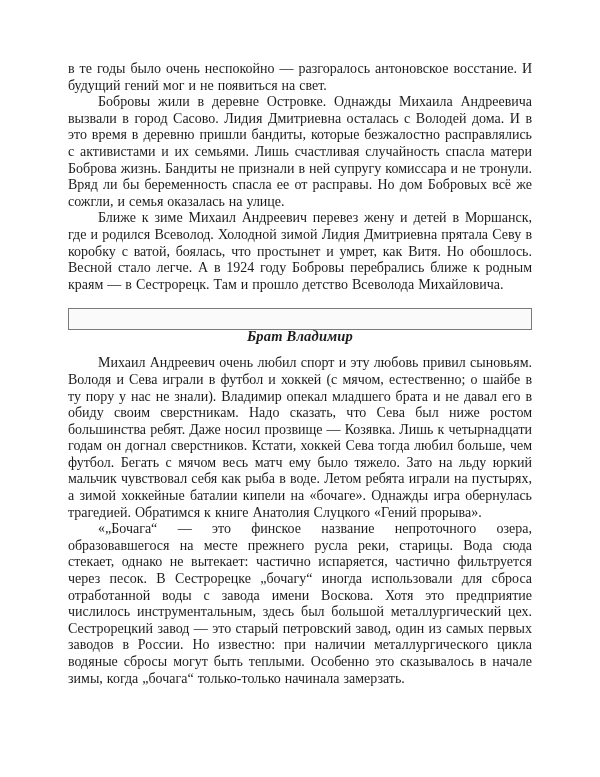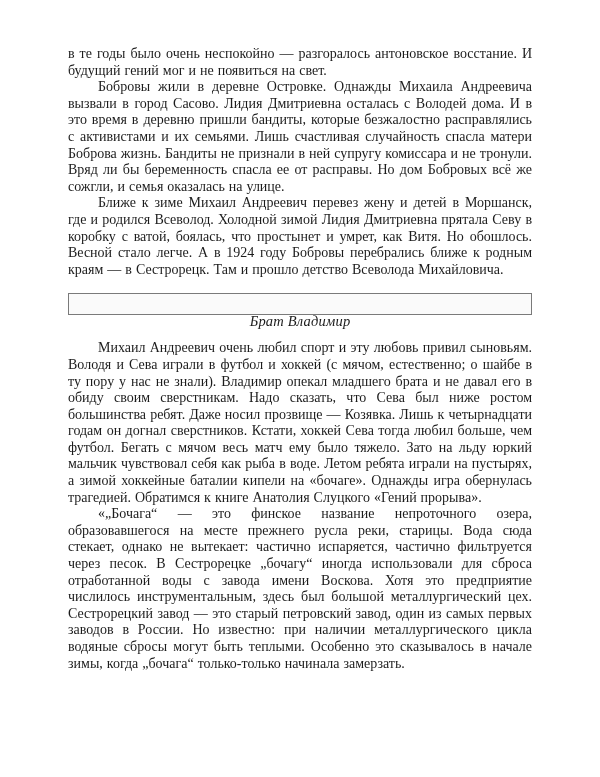--- a/index.html
+++ b/index.html
@@ -11,21 +11,21 @@
     height: 777px;
     background: #ffffff;
     font-family: "Liberation Serif", "DejaVu Serif", serif;
     color: #1c1c1c;
     position: relative;
     overflow: hidden;
   }
   .page-body {
     position: absolute;
     left: 68px;
-    top: 46px;
+    top: 61px;
     width: 464px;
   }
   p.body-par {
     margin: 0;
     font-size: 14px;
     line-height: 16.6px;
     text-align: justify;
     text-indent: 30px;
     word-spacing: 0.5px;
   }
@@ -36,21 +36,21 @@
     margin: 15px 0 25px 0;
     border: 1px solid #7a7a7a;
     background: #fafafa;
     height: 20px;
     display: flex;
     align-items: center;
     justify-content: center;
   }
   .section-heading-title {
     font-size: 14.5px;
-    font-weight: normal;
+    font-weight: bold;
     font-style: italic;
     letter-spacing: 0.2px;
     margin-top: 34px;
   }
 </style>
 </head>
 <body>
 
 <div class="page-body">
 

